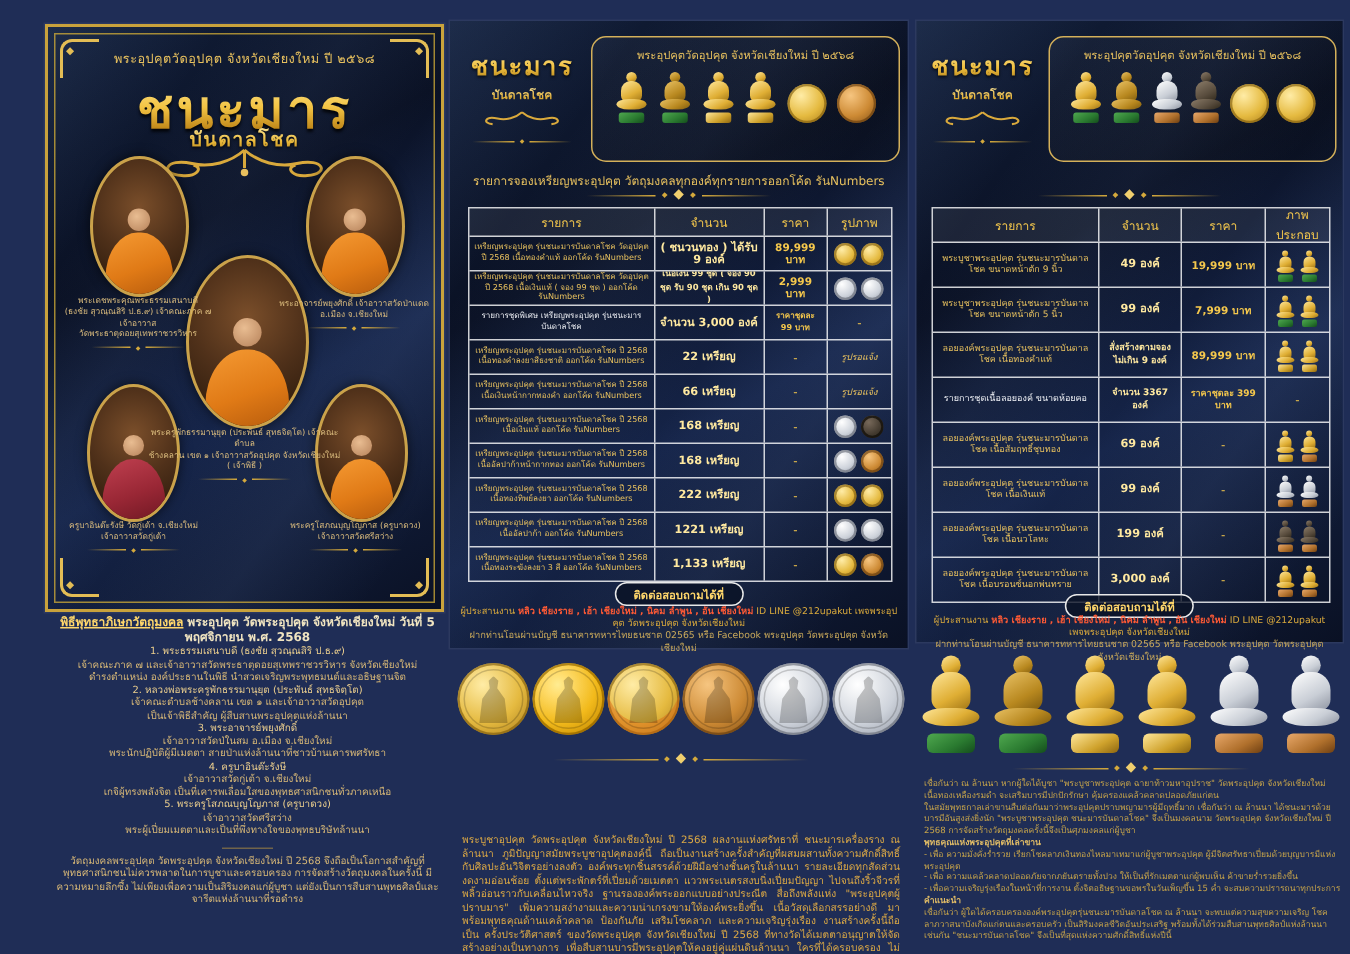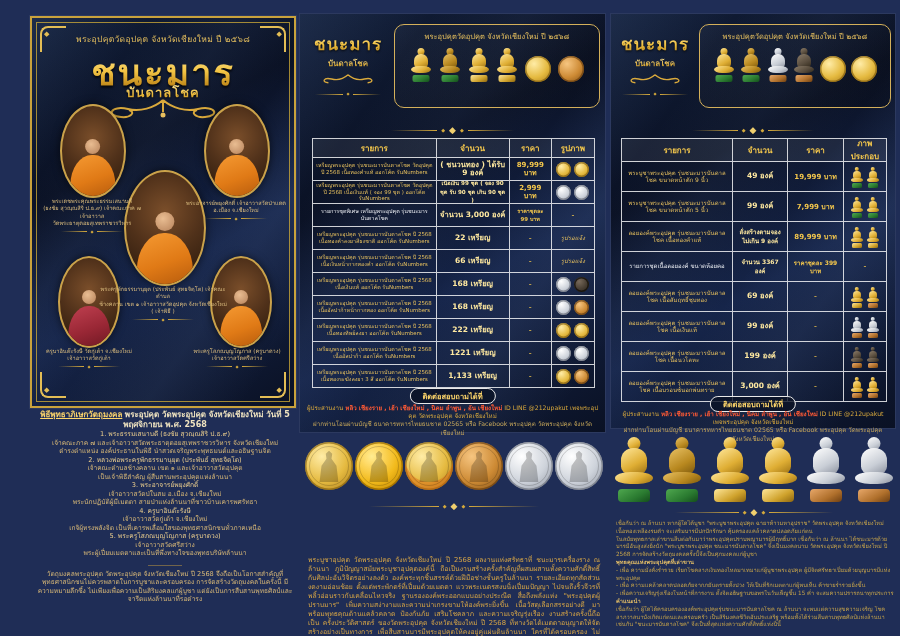--- a/index.html
+++ b/index.html
@@ -98,21 +98,21 @@
   .subtitle{position:absolute;left:0;right:0;text-align:center;font-size:8px;color:#e7c05e;}
 
   
   .tbl{position:absolute;border:1px solid rgba(255,255,255,.8);}
   .trow{display:grid;border-bottom:1px solid rgba(255,255,255,.8);}
   .trow:last-child{border-bottom:none;}
   .tcell{border-right:1px solid rgba(255,255,255,.8);display:flex;align-items:center;justify-content:center;
     text-align:center;padding:1px 3px;overflow:hidden;}
   .tcell:last-child{border-right:none;}
   .thead{background:rgba(255,255,255,.07);}
-  .thead .tcell{color:#f5c84c;font-weight:bold;font-size:8px;}
+  .thead .tcell{color:#f5c84c;font-weight:normal;font-size:8px;}
   .c-name{font-size:5.4px;line-height:6.6px;color:#e7c05e;}
   .c-name.white{color:#eef0f5;}
   .c-qty{font-size:7.5px;font-weight:bold;color:#ffe9a0;line-height:8.5px;}
   .c-price{font-size:7px;font-weight:bold;color:#f5c84c;line-height:8px;}
   .c-dash{font-size:8px;color:#f5c84c;}
   .c-note{font-size:6px;color:#e7c05e;font-style:italic;}
 
   .coin{border-radius:50%;position:relative;flex:none;}
   .coin.gold{background:radial-gradient(circle at 35% 30%,#ffeca6,#e5ba40 55%,#a87a18);box-shadow:inset 0 0 0 1.5px rgba(122,86,10,.6);}
   .coin.silver{background:radial-gradient(circle at 35% 30%,#ffffff,#ced3db 55%,#8d93a0);box-shadow:inset 0 0 0 1.5px rgba(95,100,112,.6);}
@@ -333,20 +333,21 @@
         <div class="statue mid m-gold b-gold">
             <div class="head"></div>
             <div class="body"></div>
             <div class="legs"></div>
             <div class="base"></div>
           </div>
         <div class="coin md gold"></div>
         <div class="coin md copper"></div>
       </div>
     </div>
+    <div class="subtitle" style="top:100px">รายการจองเหรียญพระอุปคุต วัตถุมงคลทุกองค์ทุกรายการออกโค้ด รันNumbers</div>
     <div class="orn" style="position:absolute;left:0;right:0;top:112px">
       <span class="line"></span>
         <span class="dia">◆</span>
         <span class="dia big">◆</span>
         <span class="dia">◆</span>
         <span class="line r"></span>
     </div>
 
     <div class="tbl" style="left:12px;top:124px;width:281px">
       <div class="trow thead" style="grid-template-columns:44% 26% 15% 15%;height:18px">

